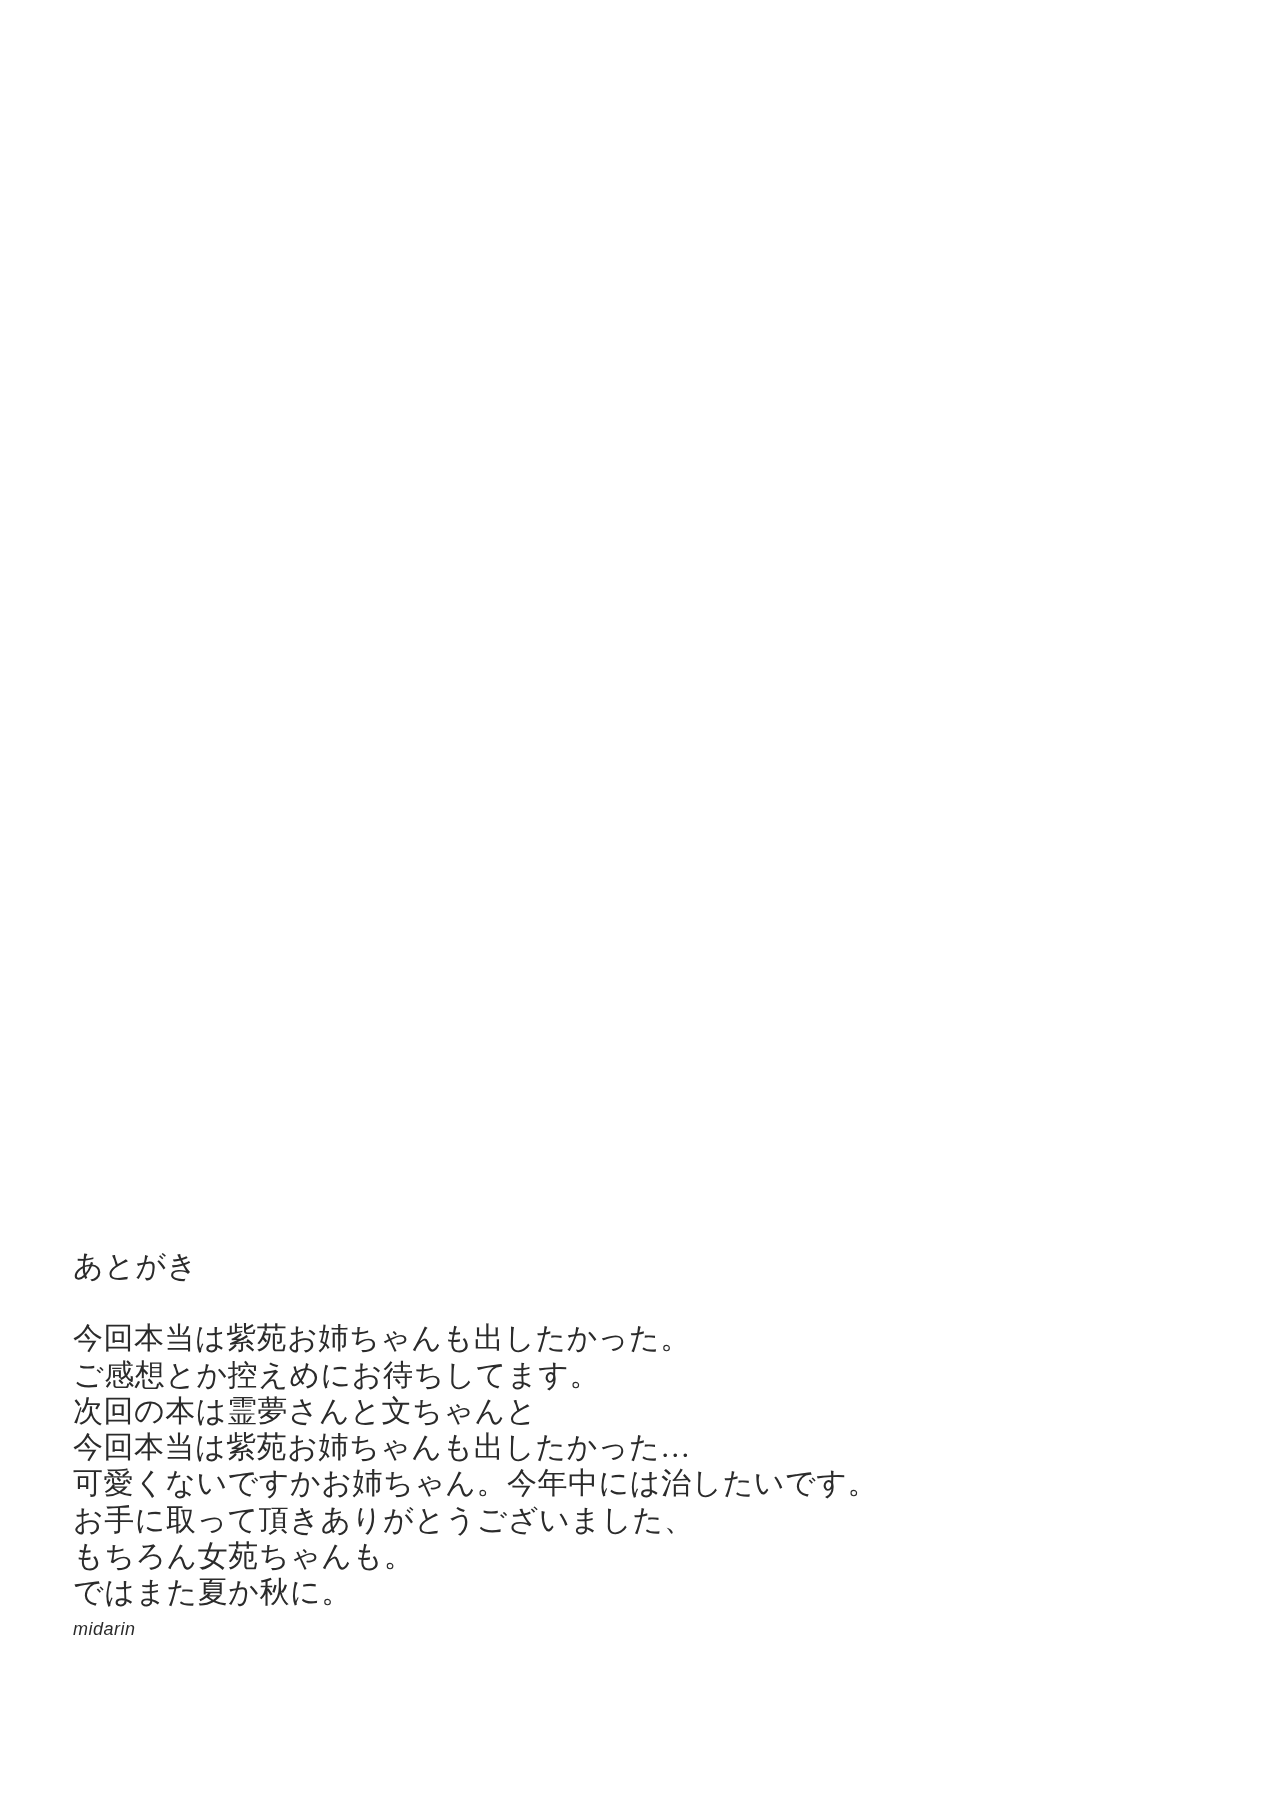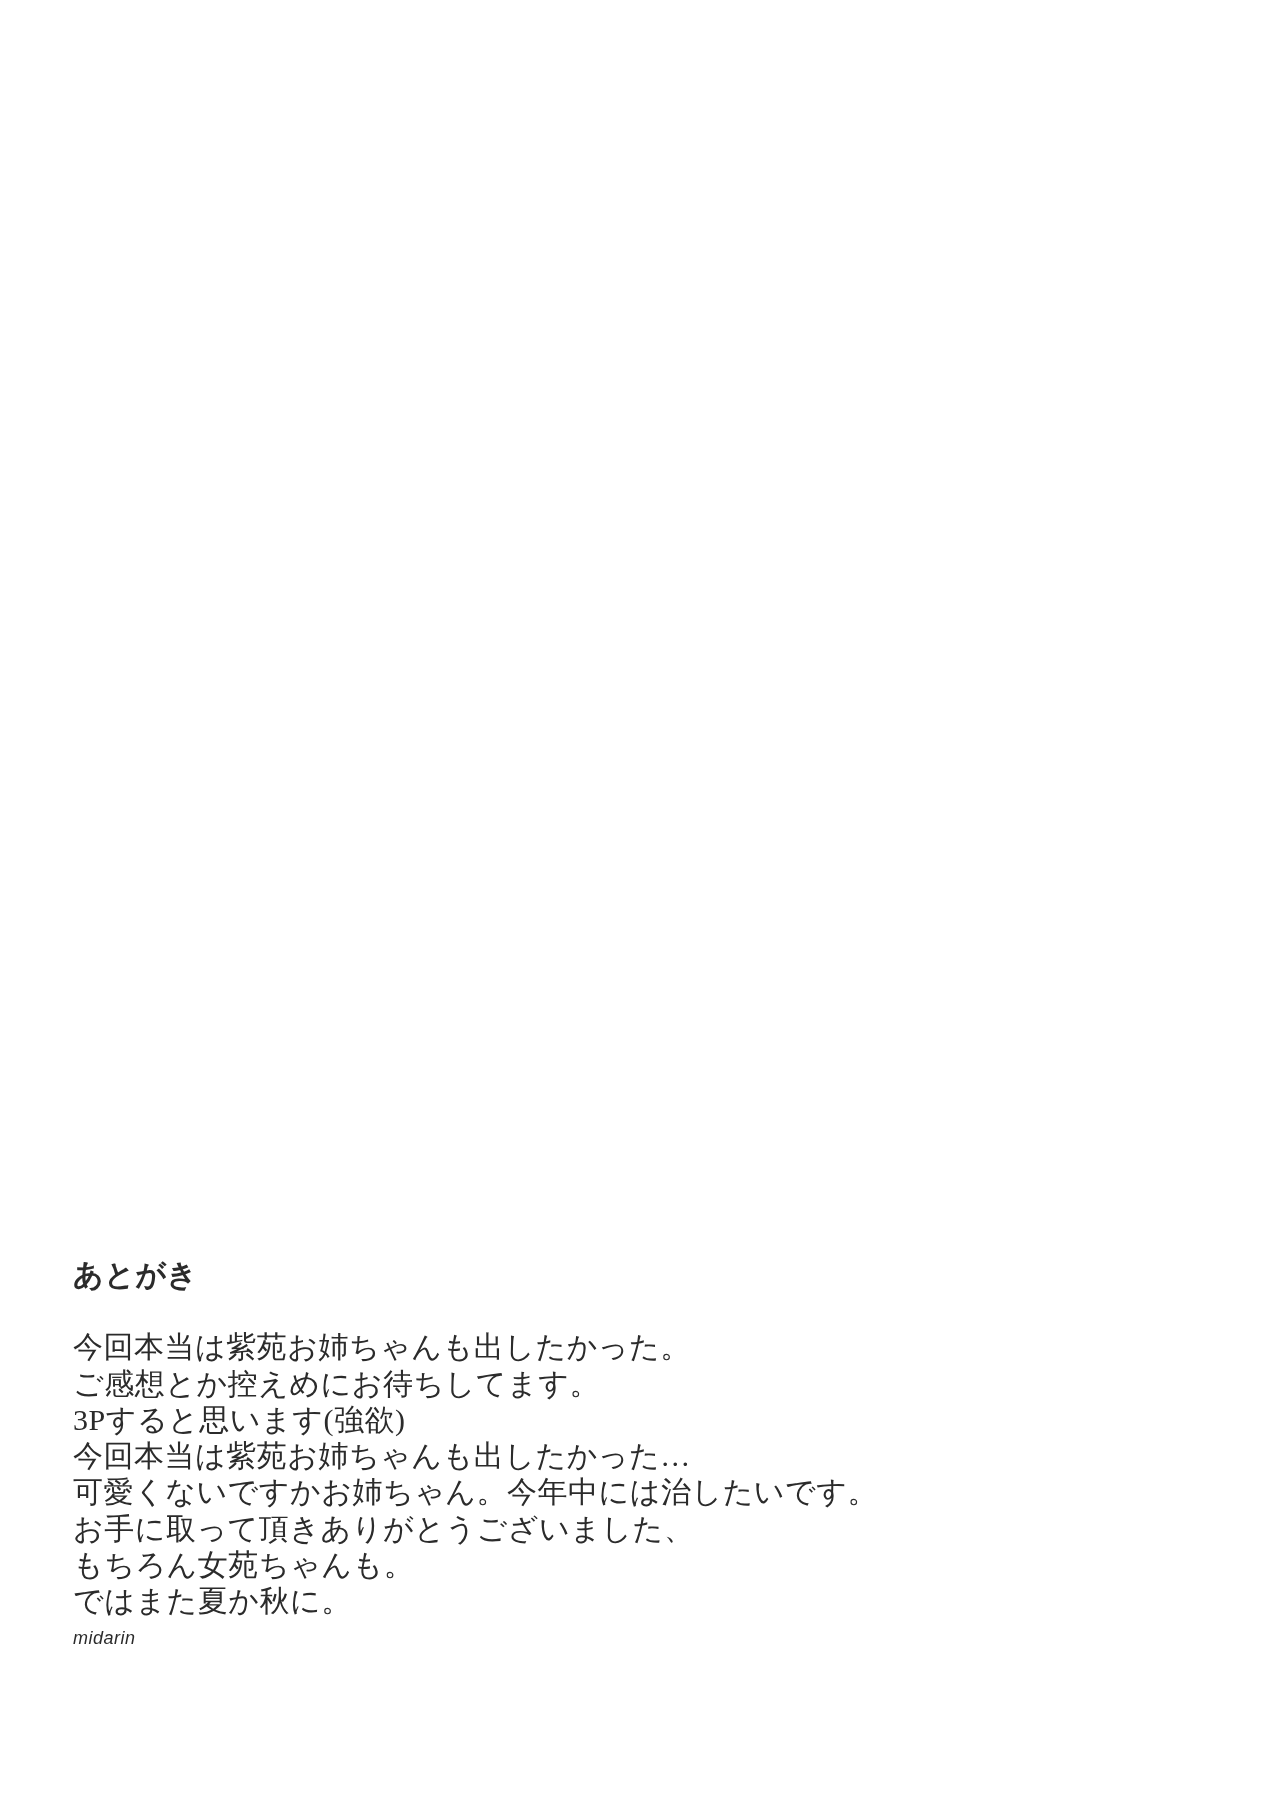--- a/index.html
+++ b/index.html
@@ -18,23 +18,23 @@
     position: absolute;
     left: 73px;
     top: 1248px;
     width: 900px;
     color: #2b2b2b;
     font-size: 30px;
     line-height: 36.3px;
     letter-spacing: 0.5px;
   }
   .afterword-title {
-    margin: 9px 0 36px 0;
+    margin: 0 0 36px 0;
     font-size: 30px;
-    font-weight: bold;
+    font-weight: normal;
     line-height: 36.3px;
   }
   .afterword-line {
     white-space: nowrap;
   }
   .afterword-signature {
     font-family: "Liberation Sans", "DejaVu Sans", sans-serif;
     font-size: 18px;
     letter-spacing: 0.5px;
     font-style: italic;
@@ -42,21 +42,21 @@
 </style>
 </head>
 <body>
 
 <div class="afterword-block">
   <h2 class="afterword-title">あとがき</h2>
 
   <div>
     <div class="afterword-line">今回本当は紫苑お姉ちゃんも出したかった。</div>
     <div class="afterword-line">ご感想とか控えめにお待ちしてます。</div>
-    <div class="afterword-line">3Pすると思います(強欲)</div>
+    <div class="afterword-line">次回の本は霊夢さんと文ちゃんと</div>
     <div class="afterword-line">今回本当は紫苑お姉ちゃんも出したかった…</div>
     <div class="afterword-line">可愛くないですかお姉ちゃん。今年中には治したいです。</div>
     <div class="afterword-line">お手に取って頂きありがとうございました、</div>
     <div class="afterword-line">もちろん女苑ちゃんも。</div>
     <div class="afterword-line">ではまた夏か秋に。</div>
   </div>
 
   <div class="afterword-line afterword-signature">midarin</div>
 </div>
 

